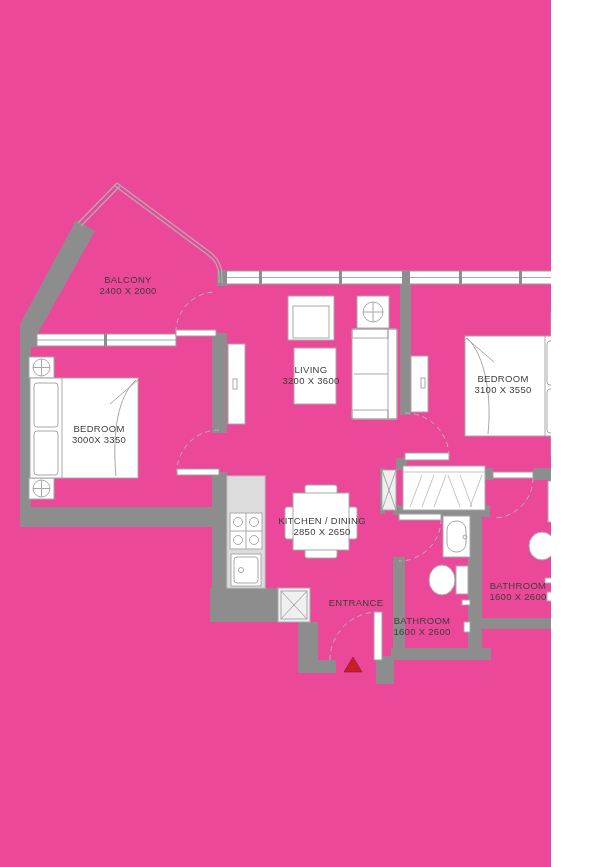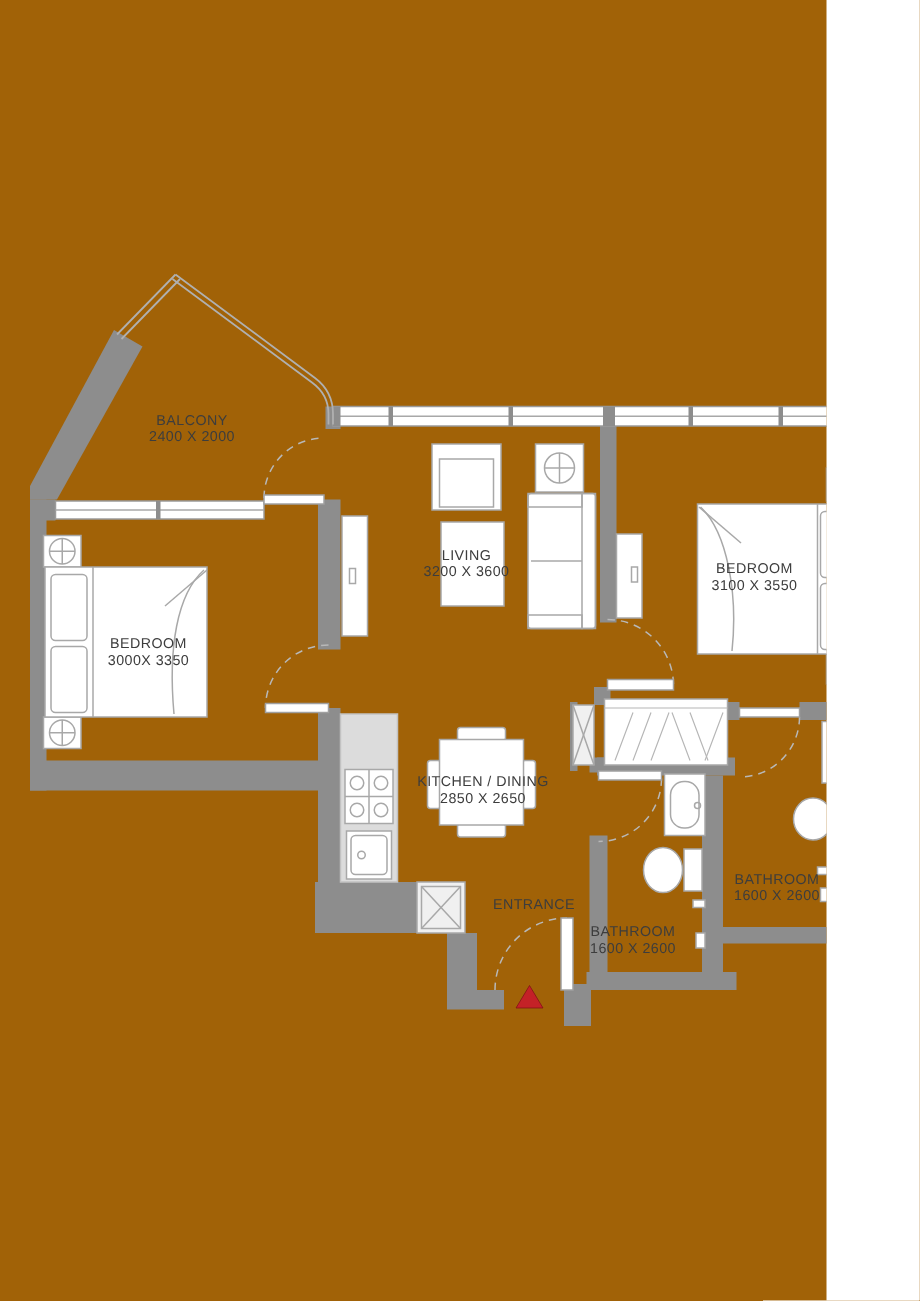--- a/index.html
+++ b/index.html
@@ -1,16 +1,16 @@
 <!DOCTYPE html>
 <html><head>
 <meta charset="utf-8">
 <style>
   html,body{margin:0;padding:0;background:#ffffff;}
-  .page{position:relative;width:551px;height:867px;background:#a16207;overflow:hidden;
+  .page{position:relative;width:551px;height:867px;background:#ec4899;overflow:hidden;
         font-family:"Liberation Sans", sans-serif;}
   svg{position:absolute;top:0;left:0;}
   text{font-family:"Liberation Sans", sans-serif;font-size:9.5px;fill:#3d3d3d;
        letter-spacing:0.3px;}
   .wall{fill:#8d8d8d;stroke:none;}
   .win{fill:#ffffff;stroke:#9b9b9b;stroke-width:1;}
   .furn{fill:#ffffff;stroke:#a8a8a8;stroke-width:1;}
   .furnln{fill:none;stroke:#a8a8a8;stroke-width:1;}
   .counter{fill:#dcdcdc;stroke:#c2c2c2;stroke-width:1;}
   .shaft{fill:#f0f0f0;stroke:#a8a8a8;stroke-width:1;}

